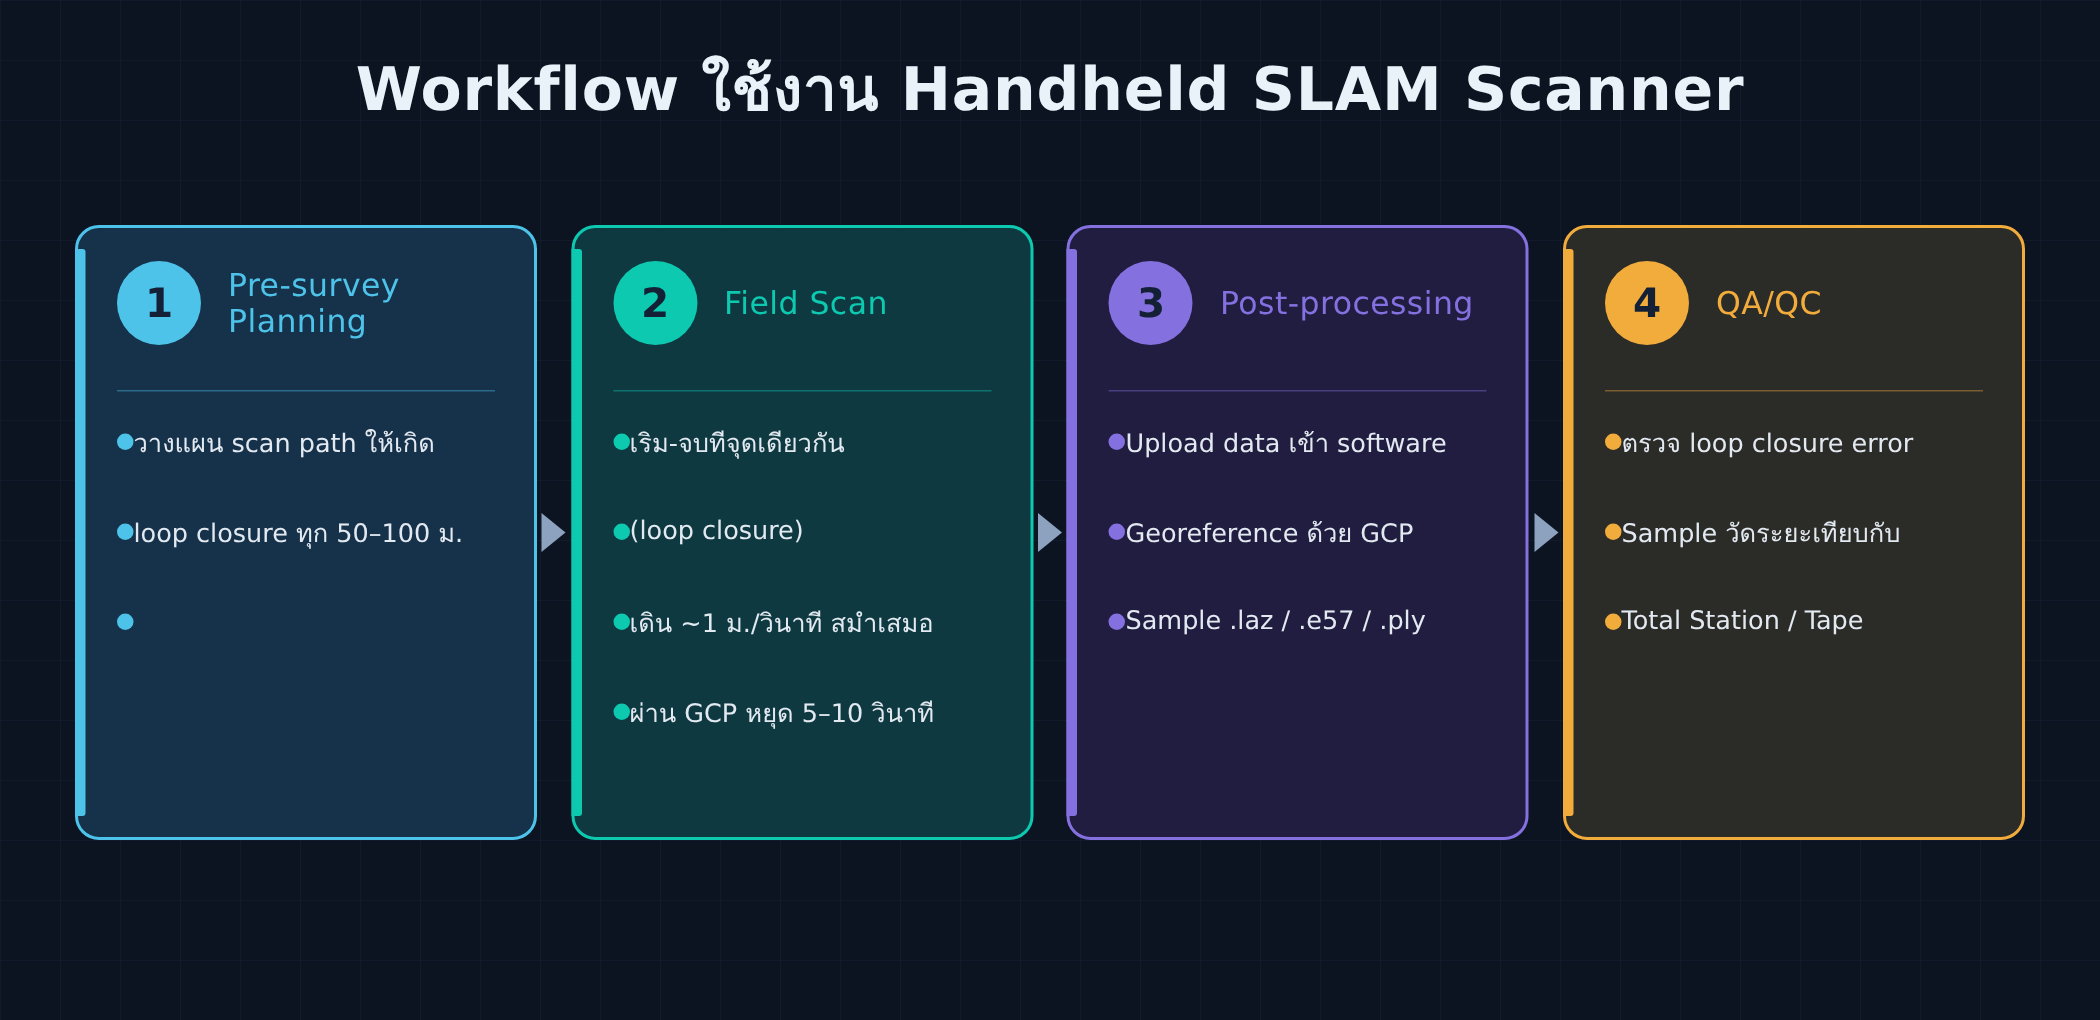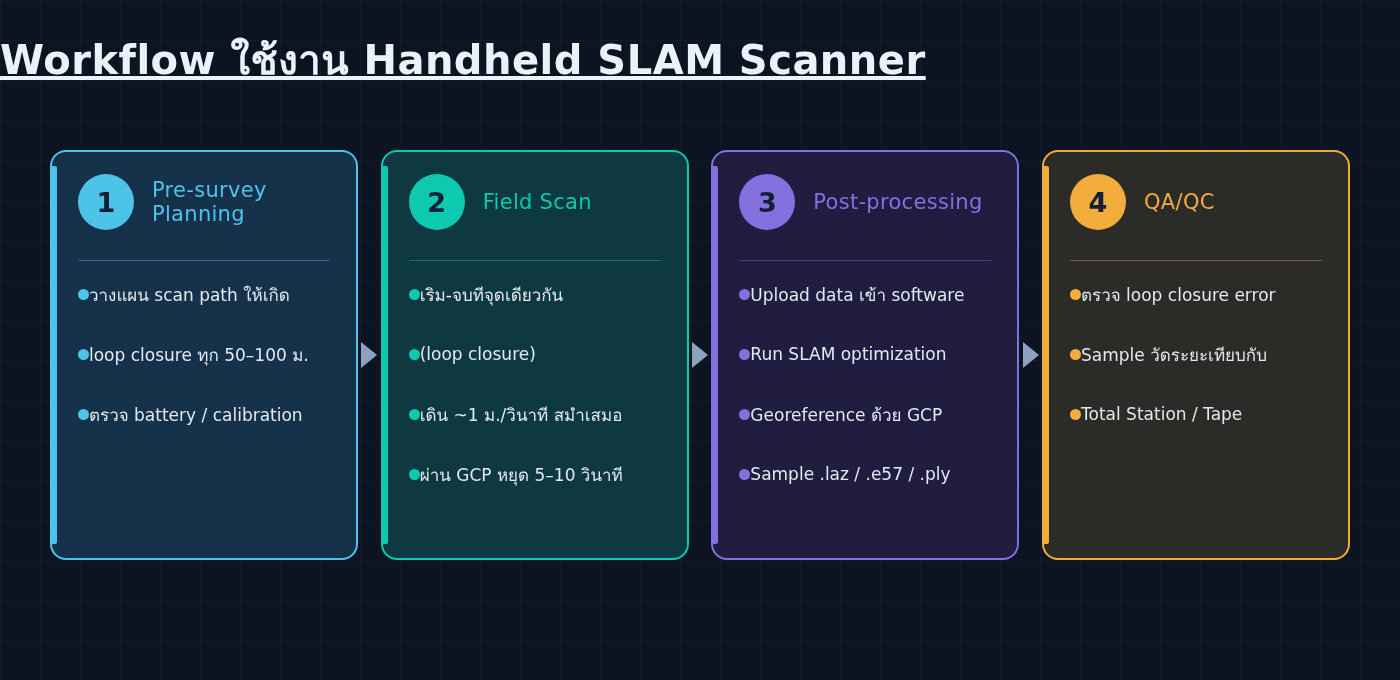--- a/index.html
+++ b/index.html
@@ -8,27 +8,26 @@
     background-color: #0c1422;
     background-image:
       linear-gradient(rgba(100,140,200,0.055) 1px, transparent 1px),
       linear-gradient(90deg, rgba(100,140,200,0.055) 1px, transparent 1px);
     background-size: 40px 40px;
     font-family: "DejaVu Sans", "Liberation Sans", sans-serif;
     color: #e4ebf2;
   }
   .page-title {
     margin-top: 34px;
-    text-align: left;
+    text-align: center;
     font-size: 40px;
     line-height: 52px;
     font-weight: 800;
     letter-spacing: 0.5px;
     color: #eaf2f9;
-    text-decoration: underline;
   }
   .cards-row {
     margin: 64px 50px 0 50px;
     height: 410px;
     display: flex;
     align-items: stretch;
   }
   .step-card {
     position: relative;
     flex: none;
@@ -125,21 +124,20 @@
       <li>
           <span class="dot"></span>
           <span>วางแผน scan path ให้เกิด</span>
         </li>
       <li>
           <span class="dot"></span>
           <span>loop closure ทุก 50–100 ม.</span>
         </li>
       <li>
           <span class="dot"></span>
-          <span>ตรวจ battery / calibration</span>
         </li>
     </ul>
   </div>
 
   <div class="arrow-gap">
     <div class="arrow"></div>
   </div>
 
   <div class="step-card" style="--accent: #0cc9b0; --bg: #0e3941;">
     <div class="card-header">
@@ -177,24 +175,20 @@
       <div class="card-title">Post-processing</div>
     </div>
     <div class="divider"></div>
     <ul class="item-list">
       <li>
           <span class="dot"></span>
           <span>Upload data เข้า software</span>
         </li>
       <li>
           <span class="dot"></span>
-          <span>Run SLAM optimization</span>
-        </li>
-      <li>
-          <span class="dot"></span>
           <span>Georeference ด้วย GCP</span>
         </li>
       <li>
           <span class="dot"></span>
           <span>Sample .laz / .e57 / .ply</span>
         </li>
     </ul>
   </div>
 
   <div class="arrow-gap">

